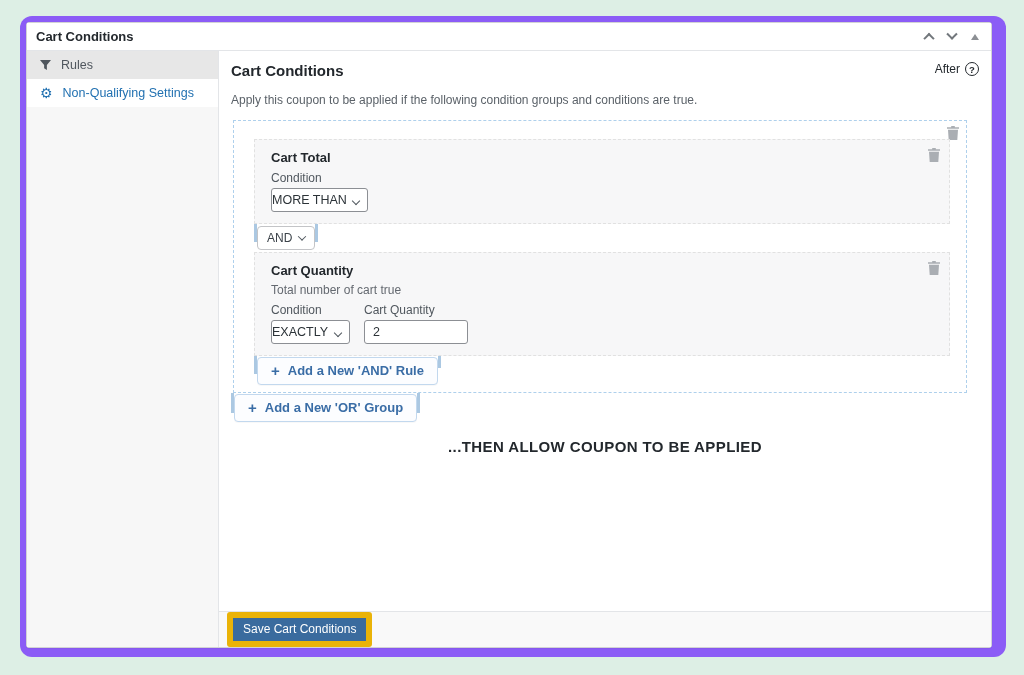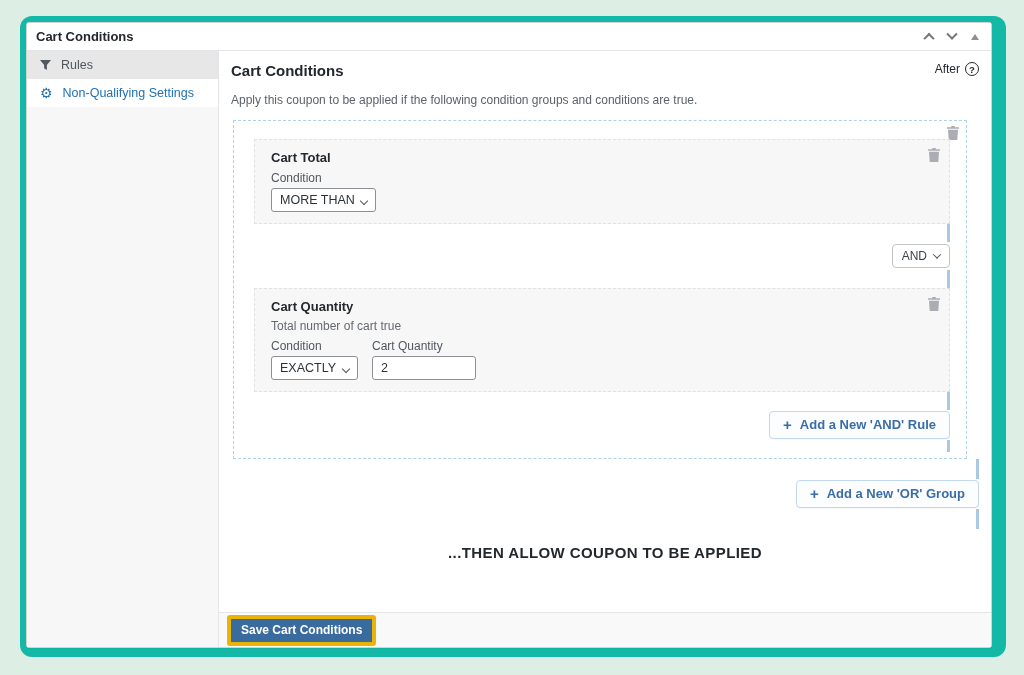--- a/index.html
+++ b/index.html
@@ -5,21 +5,21 @@
   * { margin:0; padding:0; box-sizing:border-box; }
   html,body { width:1024px; height:675px; }
   body {
     background:#ddefe5;
     font-family:"Liberation Sans", sans-serif;
     position:relative; overflow:hidden;
     color:#3c434a;
   }
   .page {
     position:absolute; left:20px; top:16px; width:986px; height:641px;
-    background:#14b8a6; border-radius:12px;
+    background:#8b5cf6; border-radius:12px;
   }
   .panel {
     position:absolute; left:6px; top:6px; width:966px; height:626px;
     background:#ffffff; border:1px solid #d2d3d5; border-radius:3px;
     display:flex; flex-direction:column;
     box-shadow:0 1px 1px rgba(0,0,0,.04);
   }
   
   .panel-header {
     height:28px; flex:0 0 28px; display:flex; align-items:center;
@@ -67,30 +67,30 @@
     background:#f7f7f8; border:1px dashed #e1e1e1; padding:10px 16px 11px; position:relative;
   }
   .card-trash { position:absolute; top:8px; right:9px; }
   .card-title { font-size:13px; font-weight:bold; color:#23282d; }
   .card-sub { margin-top:5px; font-size:12px; color:#646970; }
   .fields { display:flex; gap:14px; margin-top:6px; }
   .field label { display:block; font-size:12px; color:#50575e; margin-bottom:3px; }
   .select-wrap { position:relative; width:112px; }
   .select-wrap select {
     width:100%; height:24px; border:1px solid #8c8f94; border-radius:3px; background:#fff;
-    font-family:inherit; font-size:12.5px; color:#2c3338; padding:0 20px 0 8px;
+    font-family:inherit; font-size:12.5px; color:#2c3338; padding:0 20px 0 0;
     appearance:none; -webkit-appearance:none;
   }
   .sel-chev { position:absolute; right:9px; top:8px; width:6px; height:6px; border:solid #50575e; border-width:0 1.5px 1.5px 0; transform:rotate(45deg); pointer-events:none; }
   .fields input {
     width:104px; height:24px; border:1px solid #8c8f94; border-radius:3px;
     font-family:inherit; font-size:12.5px; color:#2c3338; padding:0 8px; background:#fff;
   }
   
-  .connector { display:flex; flex-direction:column; align-items:flex-end; }
+  .connector { display:flex; align-items:flex-start; }
   .vline { width:3px; background:#abc8e2; }
   .h18 { height:18px; } .h20 { height:20px; } .h12 { height:12px; }
   .and-btn {
     margin:2px 0; background:#fff; border:1px solid #c3c4c7; border-radius:4px;
     padding:4px 9px; font-family:inherit; font-size:12px; color:#3c434a; cursor:pointer;
     display:flex; align-items:center; gap:7px;
   }
   .and-chev { width:6px; height:6px; border:solid #50575e; border-width:0 1.5px 1.5px 0; transform:rotate(45deg) translate(-1px,-1px); }
   .add-btn {
     margin:1px 0; background:#fcfdff; border:1px solid #c2d8ee; border-radius:4px;
@@ -99,22 +99,22 @@
     box-shadow:0 1px 1px rgba(0,0,0,.03);
   }
   .plus { font-size:15px; font-weight:bold; line-height:1; }
   .then-label { margin:15px 0 0; text-align:center; font-size:15px; font-weight:bold; color:#23282d; letter-spacing:.4px; }
   
   .content-footer {
     flex:0 0 35px; border-top:1px solid #e3e5e8; background:#f9f9f9;
     display:flex; align-items:center; padding-left:8px;
   }
   .save-btn {
-    background:#3a6b9e; border:4px solid #eab308; color:#fff; border-radius:3px;
-    font-family:inherit; font-size:12px; padding:4px 10px 5px; cursor:pointer;font-weight:bold;
+    background:#3a6b9e; border:6px solid #eab308; color:#fff; border-radius:3px;
+    font-family:inherit; font-size:12px; padding:4px 10px 5px; cursor:pointer;
   }
   svg { display:block; }
 </style>
 </head>
 <body>
 
 <div class="page">
   <div class="panel">
 
     <div class="panel-header">

